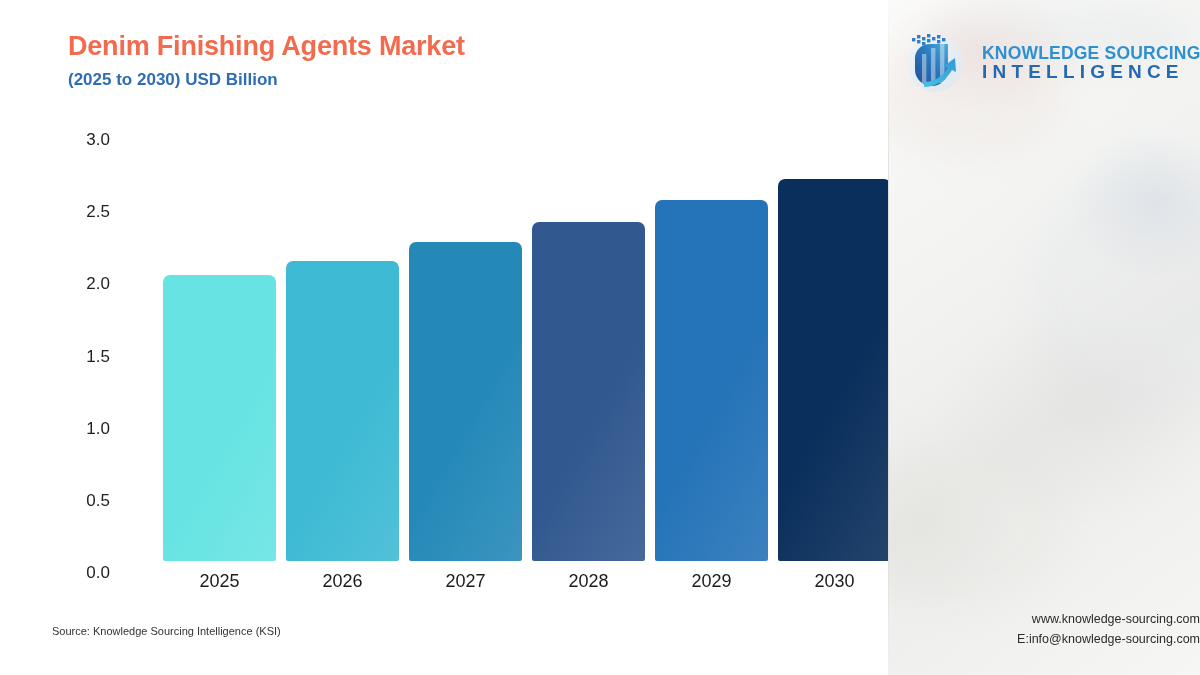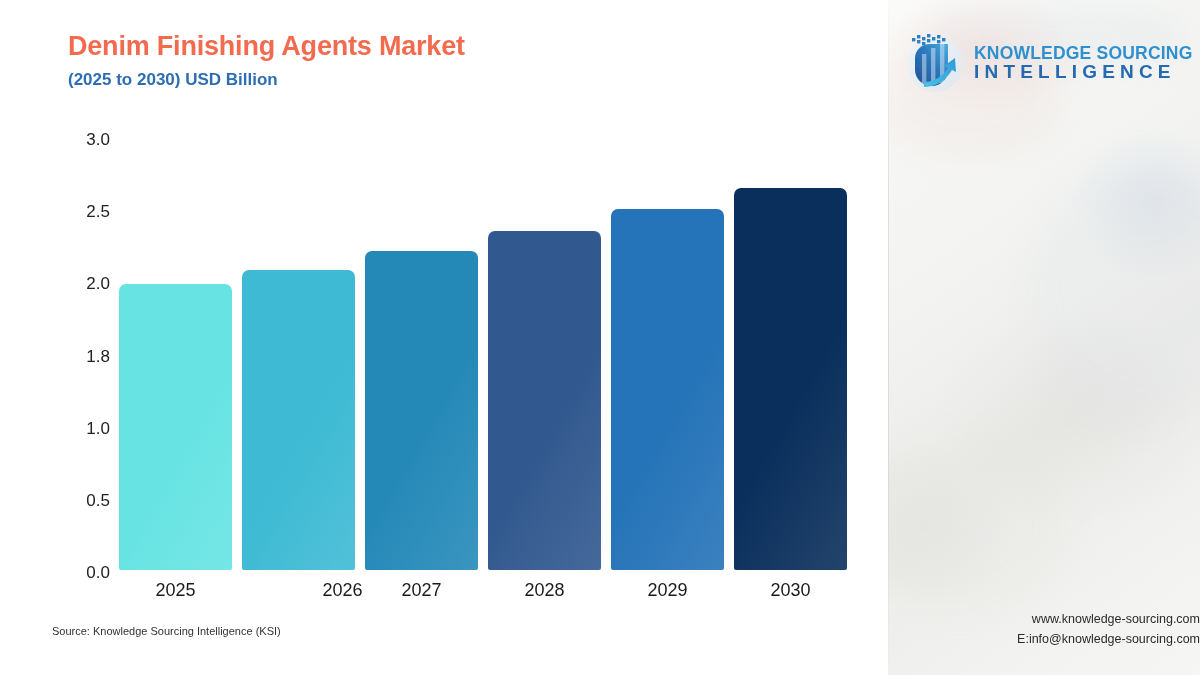--- a/index.html
+++ b/index.html
@@ -34,21 +34,21 @@
   .yaxis { position:absolute; left:0; top:0; width:52px; height:433px; }
   .ytick {
     position:absolute; right:10px; transform:translateY(-50%);
     font-size:17px; color:#222222; white-space:nowrap;
   }
   
   .bars {
     position:absolute; left:51px; top:0; right:0; height:433px;
   }
   .bar-slot {
-    position:absolute; bottom:3px; width:113px;
+    position:absolute; bottom:12px; width:113px;margin-left:44px;
   }
   .bar {
     position:absolute; bottom:0; left:0; width:113px;
     border-radius:7px 7px 2px 2px;
   }
   .xlabel {
     position:absolute; top:443px; width:113px; text-align:center;
     font-size:18px; color:#1b1b1b;
   }
 
@@ -70,21 +70,21 @@
   .panel-divider {
     position:absolute; left:0; top:0; width:1px; height:675px;
     background:linear-gradient(to bottom, rgba(200,210,205,0.0), rgba(195,208,202,0.55) 30%, rgba(195,208,202,0.55) 70%, rgba(200,210,205,0.0));
   }
   .blur-streak {
     position:absolute; pointer-events:none; filter:blur(16px); opacity:0.5;
   }
 
   .logo {
     position:absolute; left:14px; top:27px; width:290px; height:72px;
-    display:flex; align-items:center;
+    display:flex; align-items:center;gap:8px;
   }
   .logo-mark { width:66px; height:66px; flex:0 0 66px; }
   .logo-text { margin-left:6px; line-height:1; }
   .logo-line1 {
     font-size:17.5px; font-weight:bold; color:#2F90CF; letter-spacing:0.2px;
     white-space:nowrap;
   }
   .logo-line2 {
     font-size:19px; font-weight:bold; color:#2569B0; letter-spacing:5.2px;
     white-space:nowrap; margin-top:0;
@@ -114,31 +114,31 @@
     <div class="titles">
       <div class="chart-title">Denim Finishing Agents Market</div>
       <div class="chart-subtitle">(2025 to 2030) USD Billion</div>
     </div>
 
     <div class="plot">
       <div class="yaxis" id="yaxis">
           <div class="ytick" style="top: 433px;">0.0</div>
           <div class="ytick" style="top: 360.833px;">0.5</div>
           <div class="ytick" style="top: 288.667px;">1.0</div>
-          <div class="ytick" style="top: 216.5px;">1.8</div>
+          <div class="ytick" style="top: 216.5px;">1.5</div>
           <div class="ytick" style="top: 144.333px;">2.0</div>
           <div class="ytick" style="top: 72.1667px;">2.5</div>
           <div class="ytick" style="top: 0px;">3.0</div>
         </div>
       <div class="bars" id="bars">
           <div class="bar-slot" style="left: 0px; height: 433px;">
             <div class="bar" style="height: 285.78px; background: linear-gradient(120deg, rgb(103, 227, 227) 0%, rgb(103, 227, 227) 55%, rgb(118, 230, 230) 100%);"></div>
             <div class="xlabel">2025</div>
           </div>
-          <div class="bar-slot" style="left: 123px; height: 433px; padding-left: 44px;">
+          <div class="bar-slot" style="left: 123px; height: 433px;">
             <div class="bar" style="height: 300.213px; background: linear-gradient(120deg, rgb(62, 186, 212) 0%, rgb(62, 186, 212) 55%, rgb(81, 193, 216) 100%);"></div>
             <div class="xlabel">2026</div>
           </div>
           <div class="bar-slot" style="left: 246px; height: 433px;">
             <div class="bar" style="height: 318.977px; background: linear-gradient(120deg, rgb(37, 137, 184) 0%, rgb(37, 137, 184) 55%, rgb(59, 149, 191) 100%);"></div>
             <div class="xlabel">2027</div>
           </div>
           <div class="bar-slot" style="left: 369px; height: 433px;">
             <div class="bar" style="height: 339.183px; background: linear-gradient(120deg, rgb(49, 88, 143) 0%, rgb(49, 88, 143) 55%, rgb(70, 105, 154) 100%);"></div>
             <div class="xlabel">2028</div>

